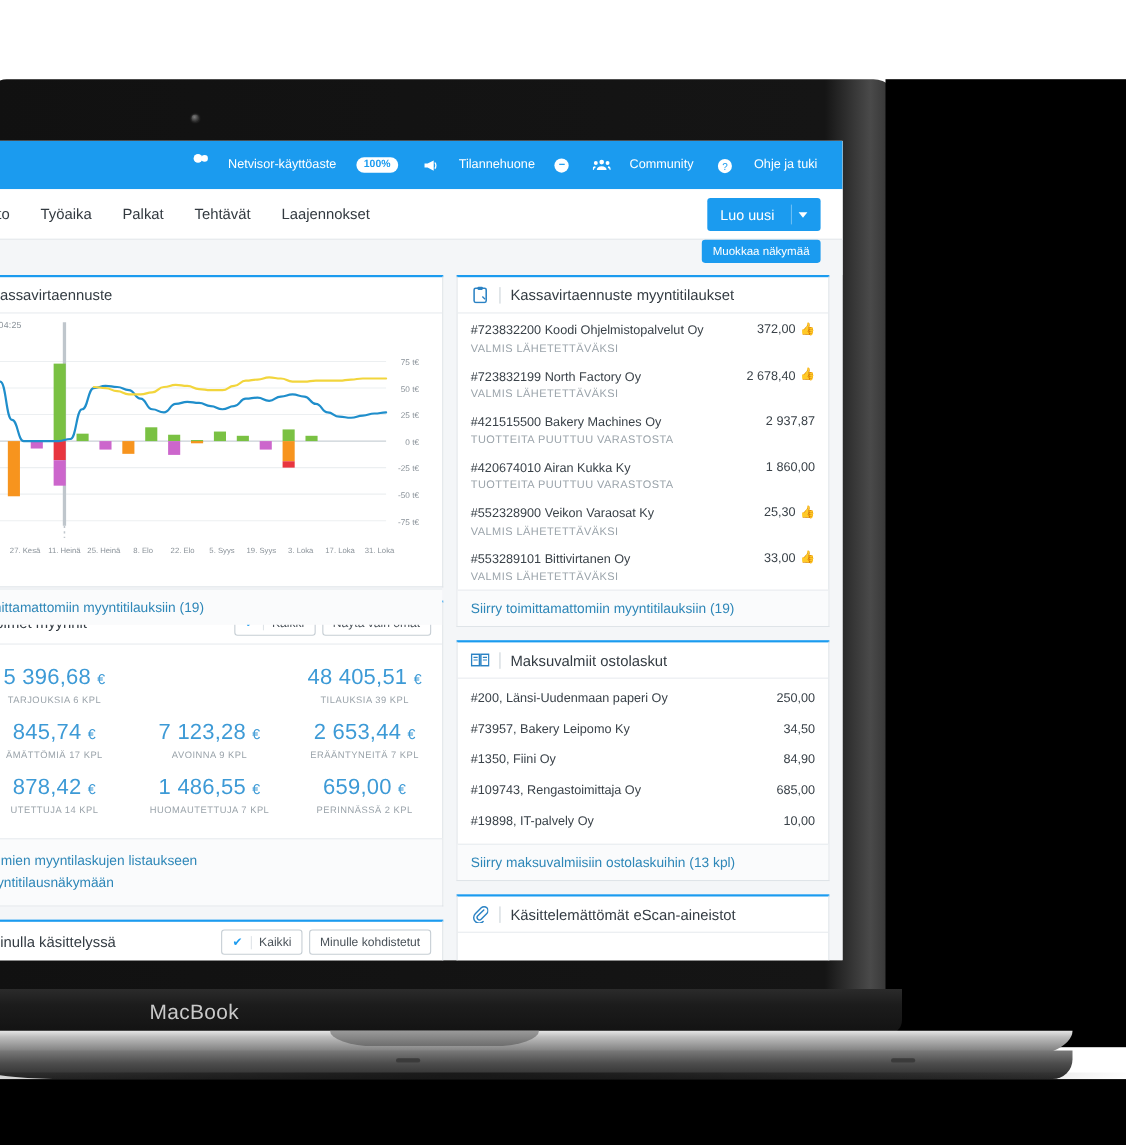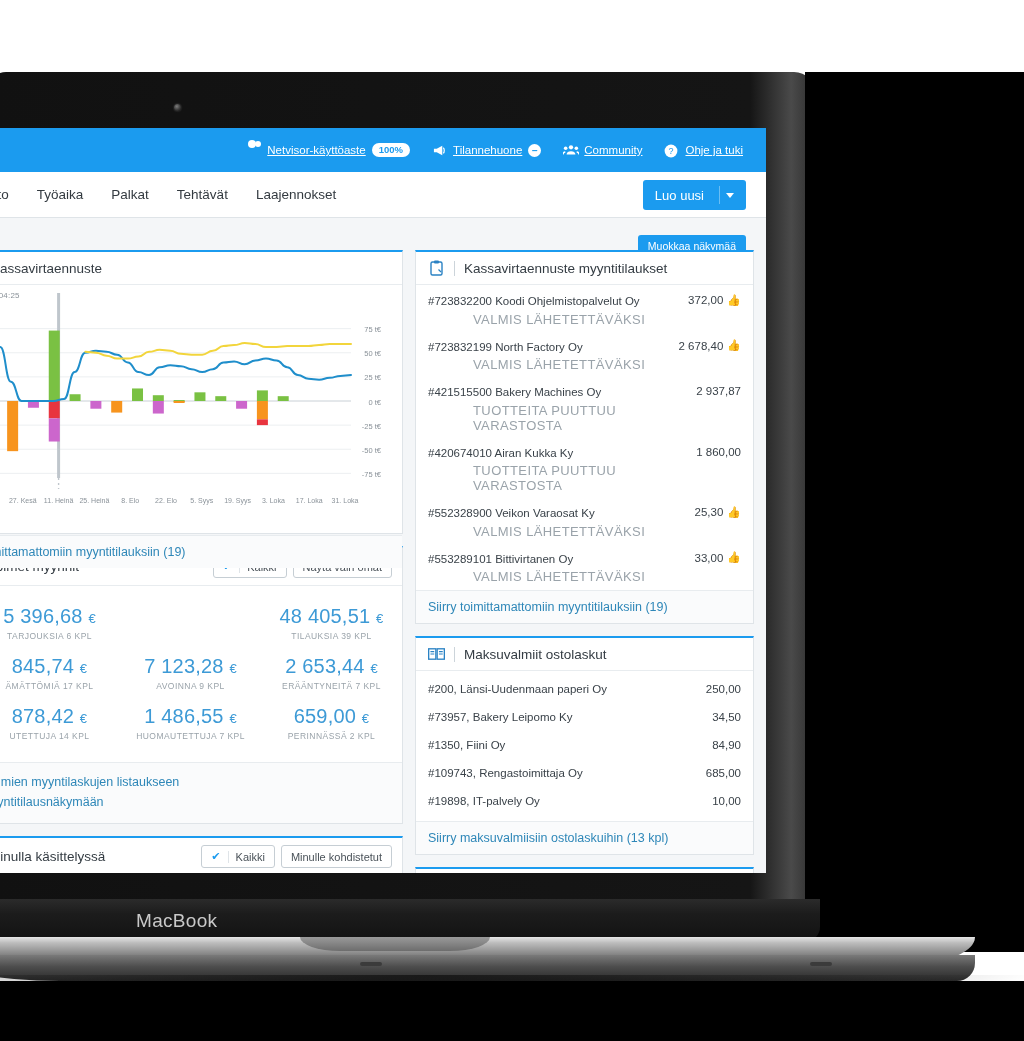--- a/index.html
+++ b/index.html
@@ -62,22 +62,22 @@
   
   .app { position:absolute; left:0; top:0; width:776px; height:745px; background:#f4f6f8; }
 
   .topbar {
     position:absolute; left:0; top:0; width:776px; height:44px;
     background:#1b9bef;
     display:flex; align-items:center; justify-content:flex-end;
     padding-right:12px; gap:0;
   }
   .tb-item {
-    display:flex; align-items:center; gap:6px;
-    color:#ffffff; font-size:11.5px; padding:0 11px; height:48px; white-space:nowrap;text-decoration:underline;
+    display:flex; align-items:center; gap:18px;
+    color:#ffffff; font-size:11.5px; padding:0 11px; height:48px; white-space:nowrap;
   }
   .tb-badge {
     background:#ffffff; color:#1b9bef; font-size:9.5px; font-weight:bold;
     border-radius:9px; padding:2px 7px; line-height:1.1;
   }
   .tb-dot {
     width:13px; height:13px; border-radius:50%; background:#ffffff; color:#1b9bef;
     font-size:10px; display:inline-flex; align-items:center; justify-content:center; font-weight:bold;
   }
   .tb-ic { width:15px; height:13px; display:inline-block; position:relative; }
@@ -96,21 +96,21 @@
     position:absolute; right:20px; top:8px; height:30px;
     background:#1b9bef; color:#fff; font-size:13px;
     border-radius:3px; display:flex; align-items:center;
     padding:0 12px; gap:22px; border:none;
   }
   .btn-create .caret { width:0;height:0;border-left:4px solid transparent;border-right:4px solid transparent;border-top:5px solid #fff; }
   .btn-create .sep { position:absolute; right:26px; top:6px; bottom:6px; width:1px; background:rgba(255,255,255,.35); }
 
   .subbar { position:absolute; left:0; top:90px; width:776px; height:32px; background:#f4f6f8; }
   .btn-edit-view {
-    position:absolute; right:20px; top:17px; height:21px;
+    position:absolute; right:20px; top:0; height:21px;
     background:#1b9bef; color:#fff; font-size:10.5px;
     border-radius:3px; display:flex; align-items:center; padding:0 10px; border:none;
   }
 
   
   .cols { position:absolute; left:0; top:122px; width:776px; height:623px; display:flex; gap:12px; padding:0 12px 0 0; }
   .col-left { width:425px; flex:none; margin-left:-12px; }
   .col-right { width:339px; flex:none; }
 
   .card {
@@ -149,21 +149,21 @@
   .os-val { font-size:20px; color:#3d9ad6; font-weight:300; letter-spacing:.2px; white-space:nowrap; }
   .os-val .cur { font-size:13px; }
   .os-lab { font-size:8.5px; color:#9aa3aa; letter-spacing:.45px; margin-top:3px; white-space:nowrap; }
   .os-links { border-top:1px solid #e8ecef; background:#fafbfc; padding:9px 12px 11px; }
   .os-links a { display:block; font-size:12.5px; color:#2e87b8; text-decoration:none; padding:3px 0; }
 
   
   .lst { padding:2px 0 0; }
   .lst-row { display:flex; justify-content:space-between; align-items:flex-start; padding:7px 12px 6px; gap:16px; }
   .lst-main { font-size:11.5px; color:#3a4249; line-height:1.35; }
-  .lst-sub { font-size:13px; color:#9aa3aa; letter-spacing:.4px; margin-top:2px;margin-left:45px; }
+  .lst-sub { font-size:10px; color:#9aa3aa; letter-spacing:.4px; margin-top:2px; }
   .lst-amt { font-size:11.5px; color:#3a4249; white-space:nowrap; display:flex; align-items:center; gap:4px; }
   .thumb { color:#5cb85c; font-size:11px; line-height:1; }
   .lst2-row { display:flex; justify-content:space-between; padding:8px 12px; font-size:11.5px; color:#3a4249; }
 
   
   .escan-body { padding:18px 12px 10px; text-align:center; }
 
   
   .partial { }
 </style>

